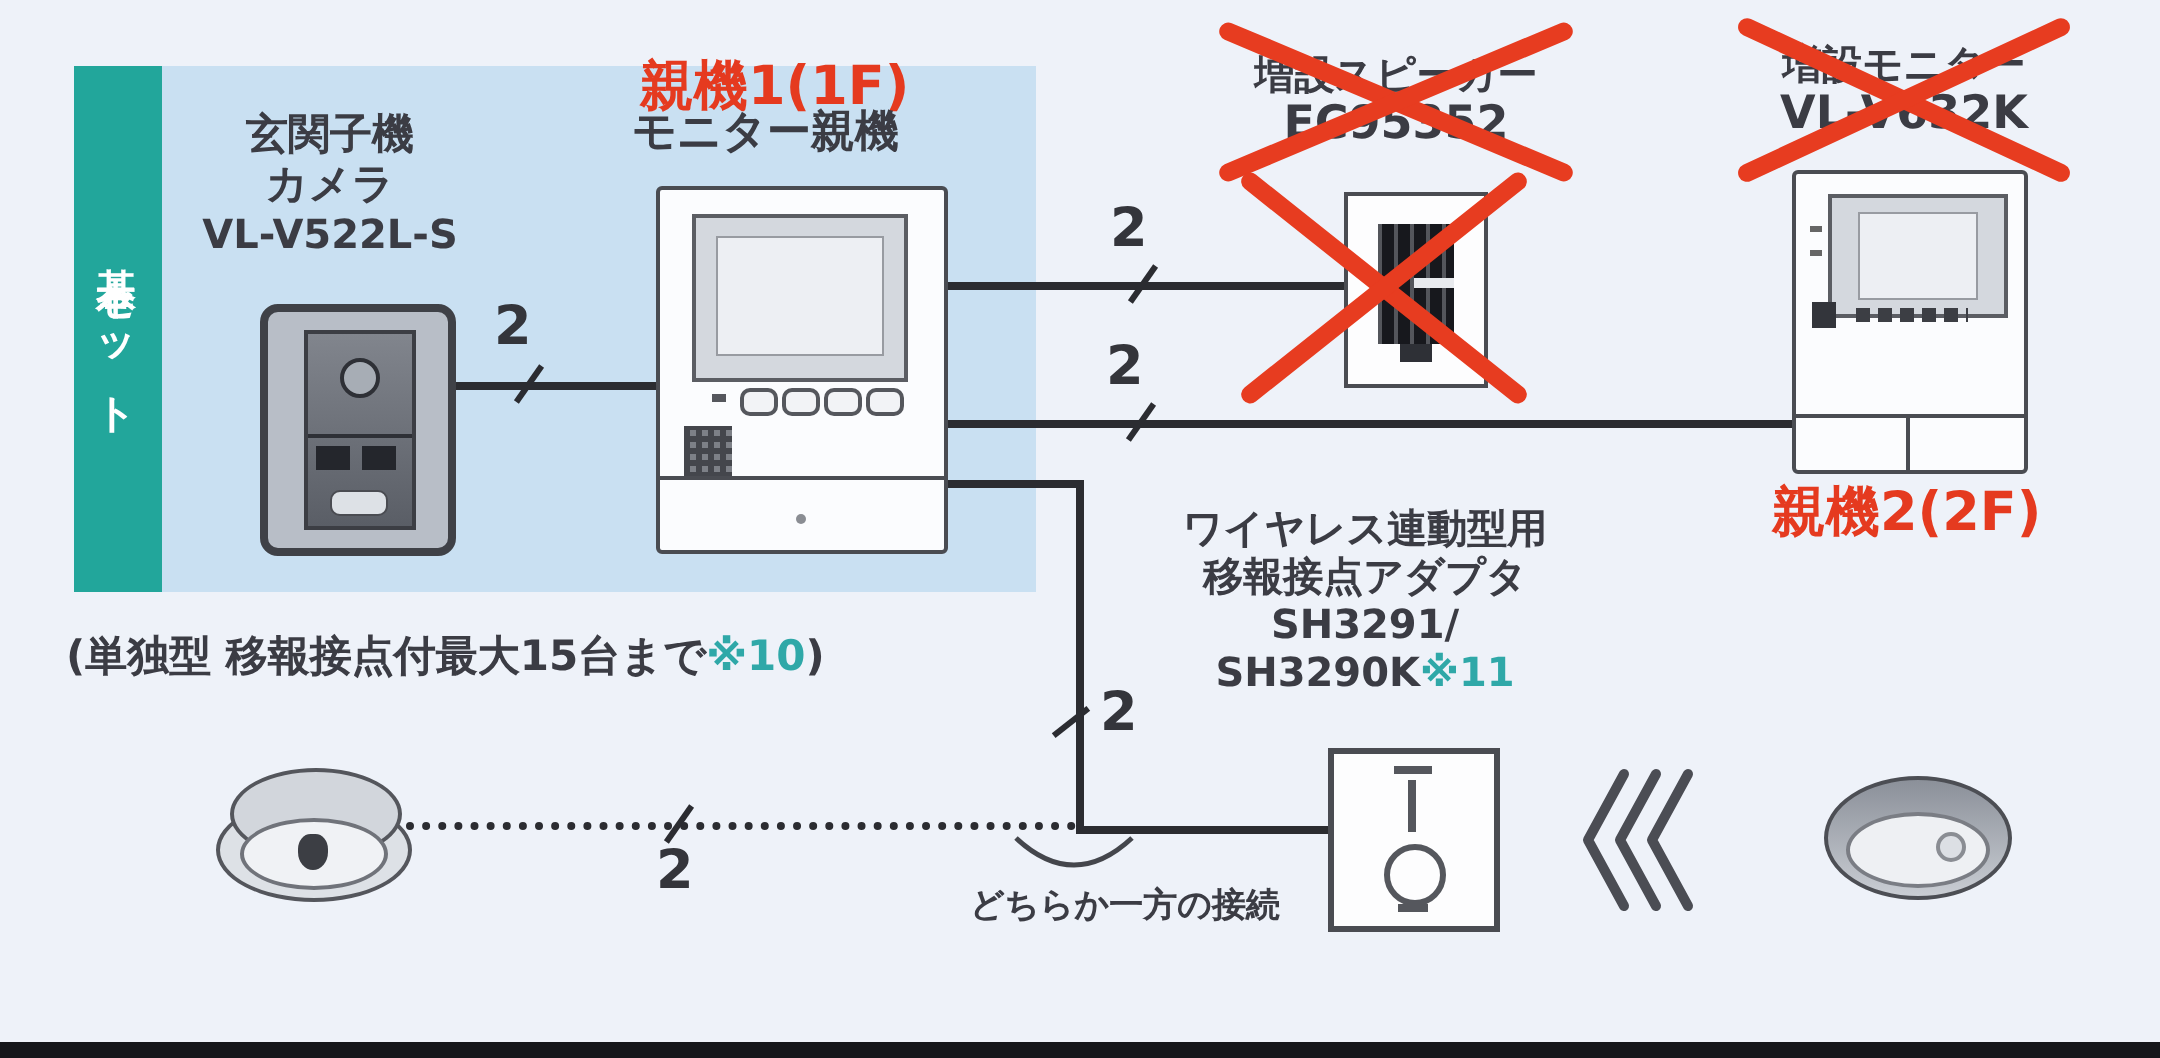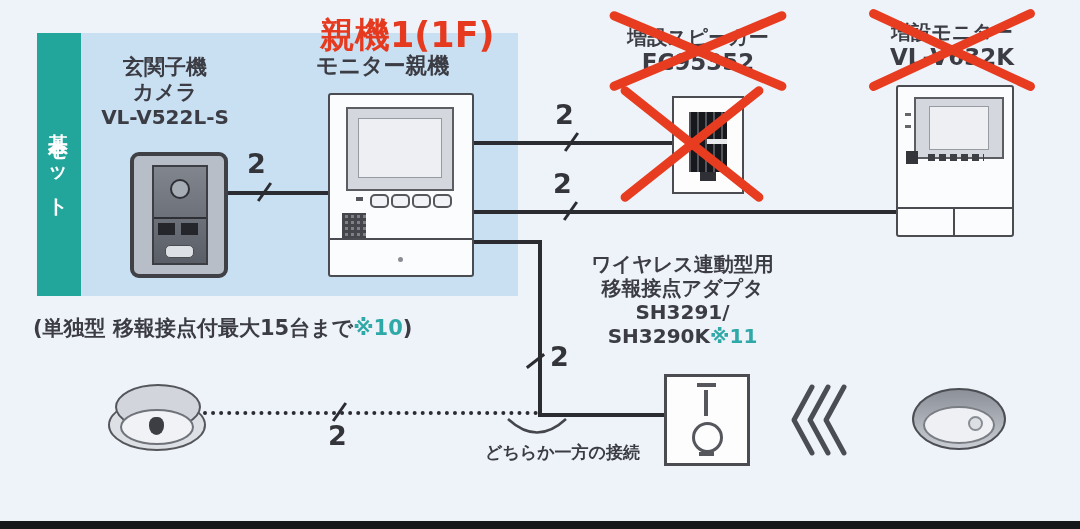--- a/index.html
+++ b/index.html
@@ -36,21 +36,21 @@
   #nd{left:328px;top:420px;}
 
   
   .t{position:absolute;color:#3b3c44;font-weight:bold;}
   .center{text-align:center;}
   .red{color:#e53a1f;}
   .note{color:#2fa8a8;}
 
   #door-label{left:70px;top:55px;width:190px;font-size:21px;line-height:25px;}
   #door-label .model{font-size:20px;}
-  #main1-floor{left:320px;top:12px;font-size:35px;}
+  #main1-floor{left:320px;top:25px;font-size:27px;}
   #main1-name{left:316px;top:51px;font-size:22px;text-align:center;}
   #spk-label{left:610px;top:25px;width:176px;font-size:20px;line-height:25px;}
   #spk-label .model{font-size:23px;}
   #mon2-label{left:868px;top:20px;width:168px;font-size:20px;line-height:25px;}
   #mon2-label .model{font-size:23px;}
   #main2-floor{left:886px;top:238px;font-size:27px;}
   #wired-label{left:33px;top:315px;font-size:21px;line-height:27px;}
   #adapter-label{left:575px;top:252px;width:215px;font-size:20px;line-height:24px;}
   #wireless-label{left:825px;top:287px;width:210px;font-size:20px;line-height:24px;}
   #wireless-label .detail{font-size:19px;}
@@ -251,20 +251,21 @@
   <div class="t center" id="spk-label">
     <div>増設スピーカー</div>
     <div class="model">EC95352</div>
   </div>
 
   <div class="t center" id="mon2-label">
     <div>増設モニター</div>
     <div class="model">VL-V632K</div>
   </div>
 
+  <div class="t red" id="main2-floor">親機2(2F)</div>
 
   <div class="t" id="wired-label">
     <div>
       <span>(単独型 移報接点付最大15台まで</span><span class="note">※10</span><span>)</span>
     </div>
   </div>
 
   <div class="t center" id="adapter-label">
     <div>ワイヤレス連動型用</div>
     <div>移報接点アダプタ</div>

